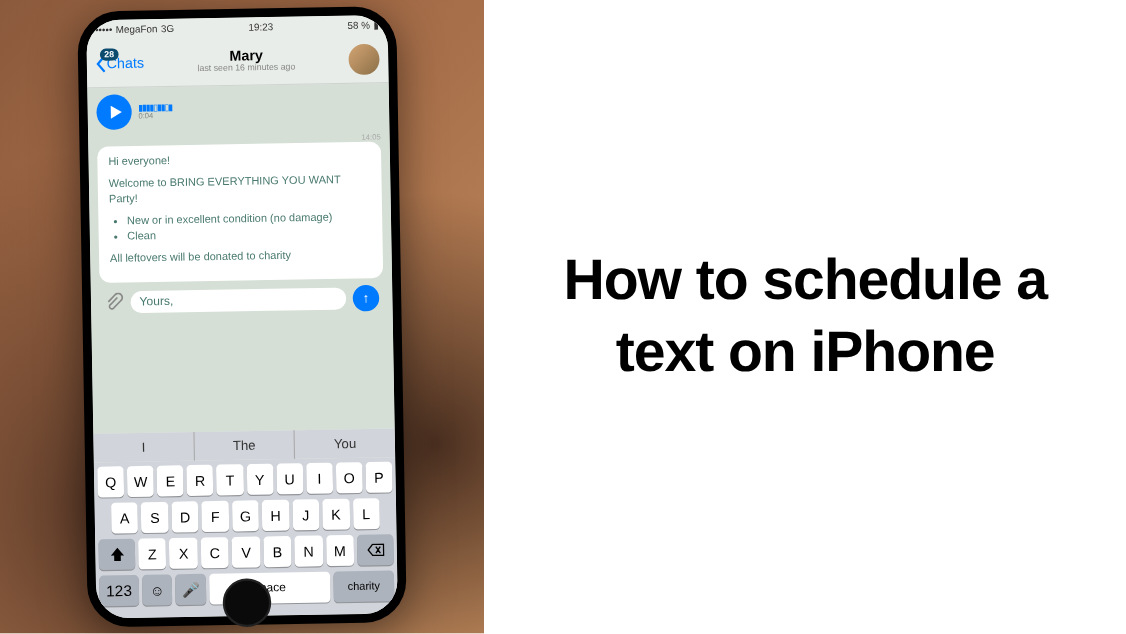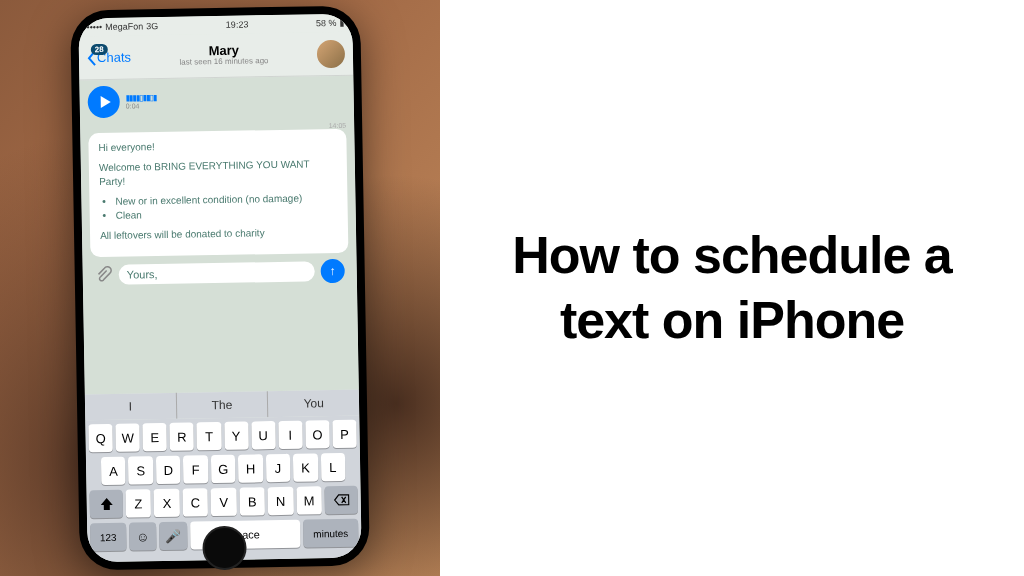--- a/index.html
+++ b/index.html
@@ -210,21 +210,21 @@
       font-size: 13px;
       color: #000;
       box-shadow: 0 1px 0 rgba(0,0,0,0.3);
     }
     .key-special {
       background: #adb3bc;
       flex: 1.3;
     }
     .key-space { flex: 4; font-size: 11px; }
     .key-return { flex: 2; font-size: 10px; background: #adb3bc; }
-    .key-123 { flex: 1.3; font-size: 10px; background: #adb3bc; }
+    .key-123 { flex: 1.3; font-size: 14px; background: #adb3bc; }
     .home-btn {
       width: 44px;
       height: 44px;
       border-radius: 50%;
       border: 2px solid #222;
       position: absolute;
       bottom: -2px;
       left: 50%;
       transform: translateX(-50%);
       background: #0a0a0a;
@@ -365,21 +365,21 @@
         </div>
         <div class="kb-row">
           <div class="key key-123">123</div>
           <div class="key key-special" style="flex:1">
             <span>☺</span>
           </div>
           <div class="key key-special" style="flex:1">
             <span>🎤</span>
           </div>
           <div class="key key-space">space</div>
-          <div class="key key-return">minutes</div>
+          <div class="key key-return">charity</div>
         </div>
       </div>
 
     </div>
     <div class="home-btn"></div>
   </div>
 </div>
 
 <div class="right-panel">
   <h1 class="headline">How to schedule a text on iPhone</h1>

